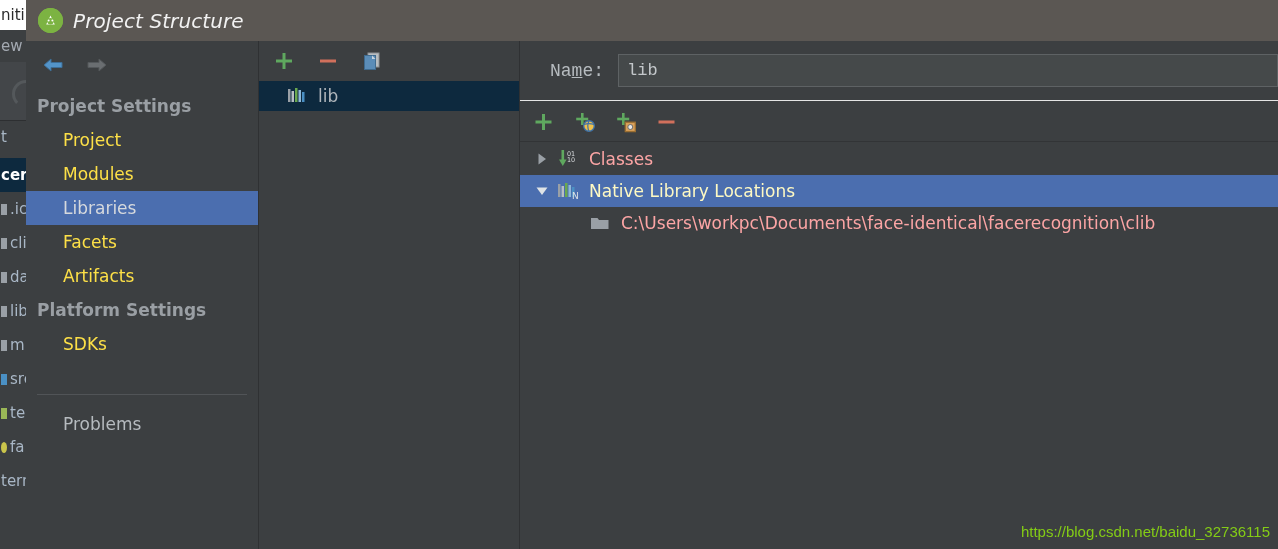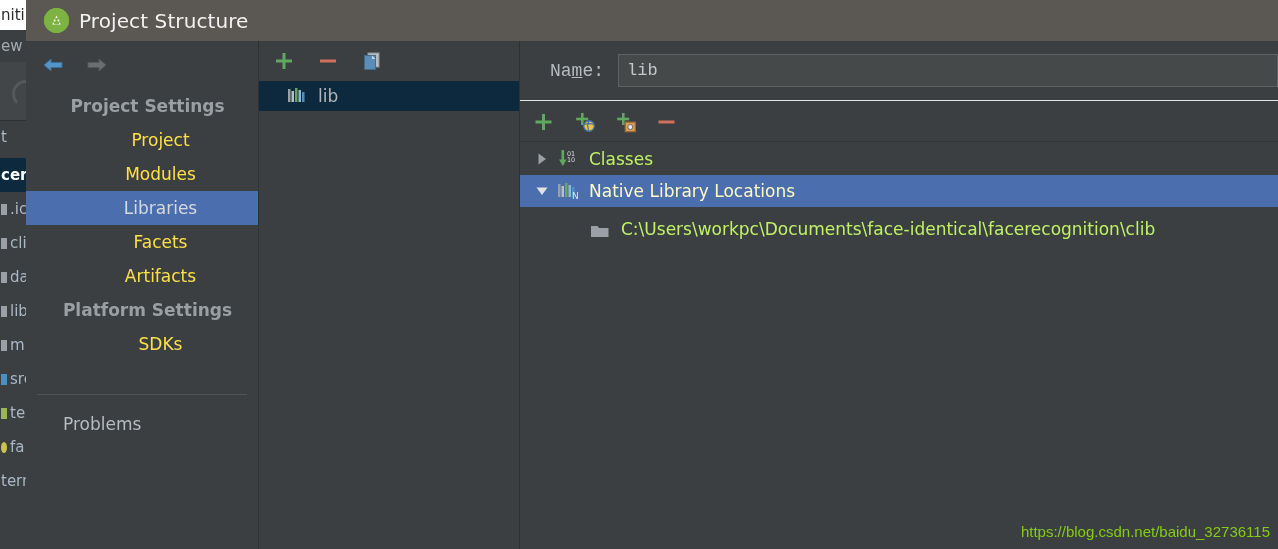--- a/index.html
+++ b/index.html
@@ -106,22 +106,23 @@
     width: 1252px; height: 549px;
     background: #3c3f41;
   }
   .titlebar {
     position: absolute;
     left: 0; top: 0;
     width: 1252px; height: 41px;
     background: #5b5753;
     display: flex;
     align-items: center;
-    padding-left: 18px;
-    box-sizing: border-box;
+    padding-left: 12px;
+    box-sizing: border-box;
+    font-style: italic;
   }
   .as-logo {
     width: 25px; height: 25px;
     border-radius: 50%;
     background: #7cb342;
     position: relative;
     flex: 0 0 auto;
     margin-right: 10px;
   }
   .as-logo svg { position: absolute; left: 0; top: 0; }
@@ -150,21 +151,20 @@
     gap: 18px;
   }
   .arrow-btn {
     width: 26px; height: 22px;
     display: flex; align-items: center; justify-content: center;
   }
   .nav-list {
     position: absolute;
     left: 0; top: 48px;
     width: 232px;
-    text-align: center;
   }
   .nav-group {
     height: 34px;
     line-height: 34px;
     padding-left: 11px;
     font-size: 17px;
     font-weight: bold;
     color: #9a9fa4;
   }
   .nav-item {
@@ -310,27 +310,27 @@
     margin-left: 8px;
   }
   .tree-icon {
     width: 24px;
     display: flex;
     align-items: center;
     justify-content: center;
     flex: 0 0 auto;
   }
   .tree-label {
-    color: #bef264;
+    color: #fca5a5;
     font-size: 17px;
     margin-left: 9px;
     white-space: nowrap;
   }
   .tree-row.selected .tree-label { color: #fef9c3; }
-  .tree-row.leaf { padding-left: 68px; align-items: flex-end; }
+  .tree-row.leaf { padding-left: 68px; }
 
   .watermark {
     position: absolute;
     right: 8px; bottom: 9px;
     color: #84cc16;
     font-size: 15px;
     font-family: "Liberation Sans", sans-serif;
   }
 </style>
 </head>

